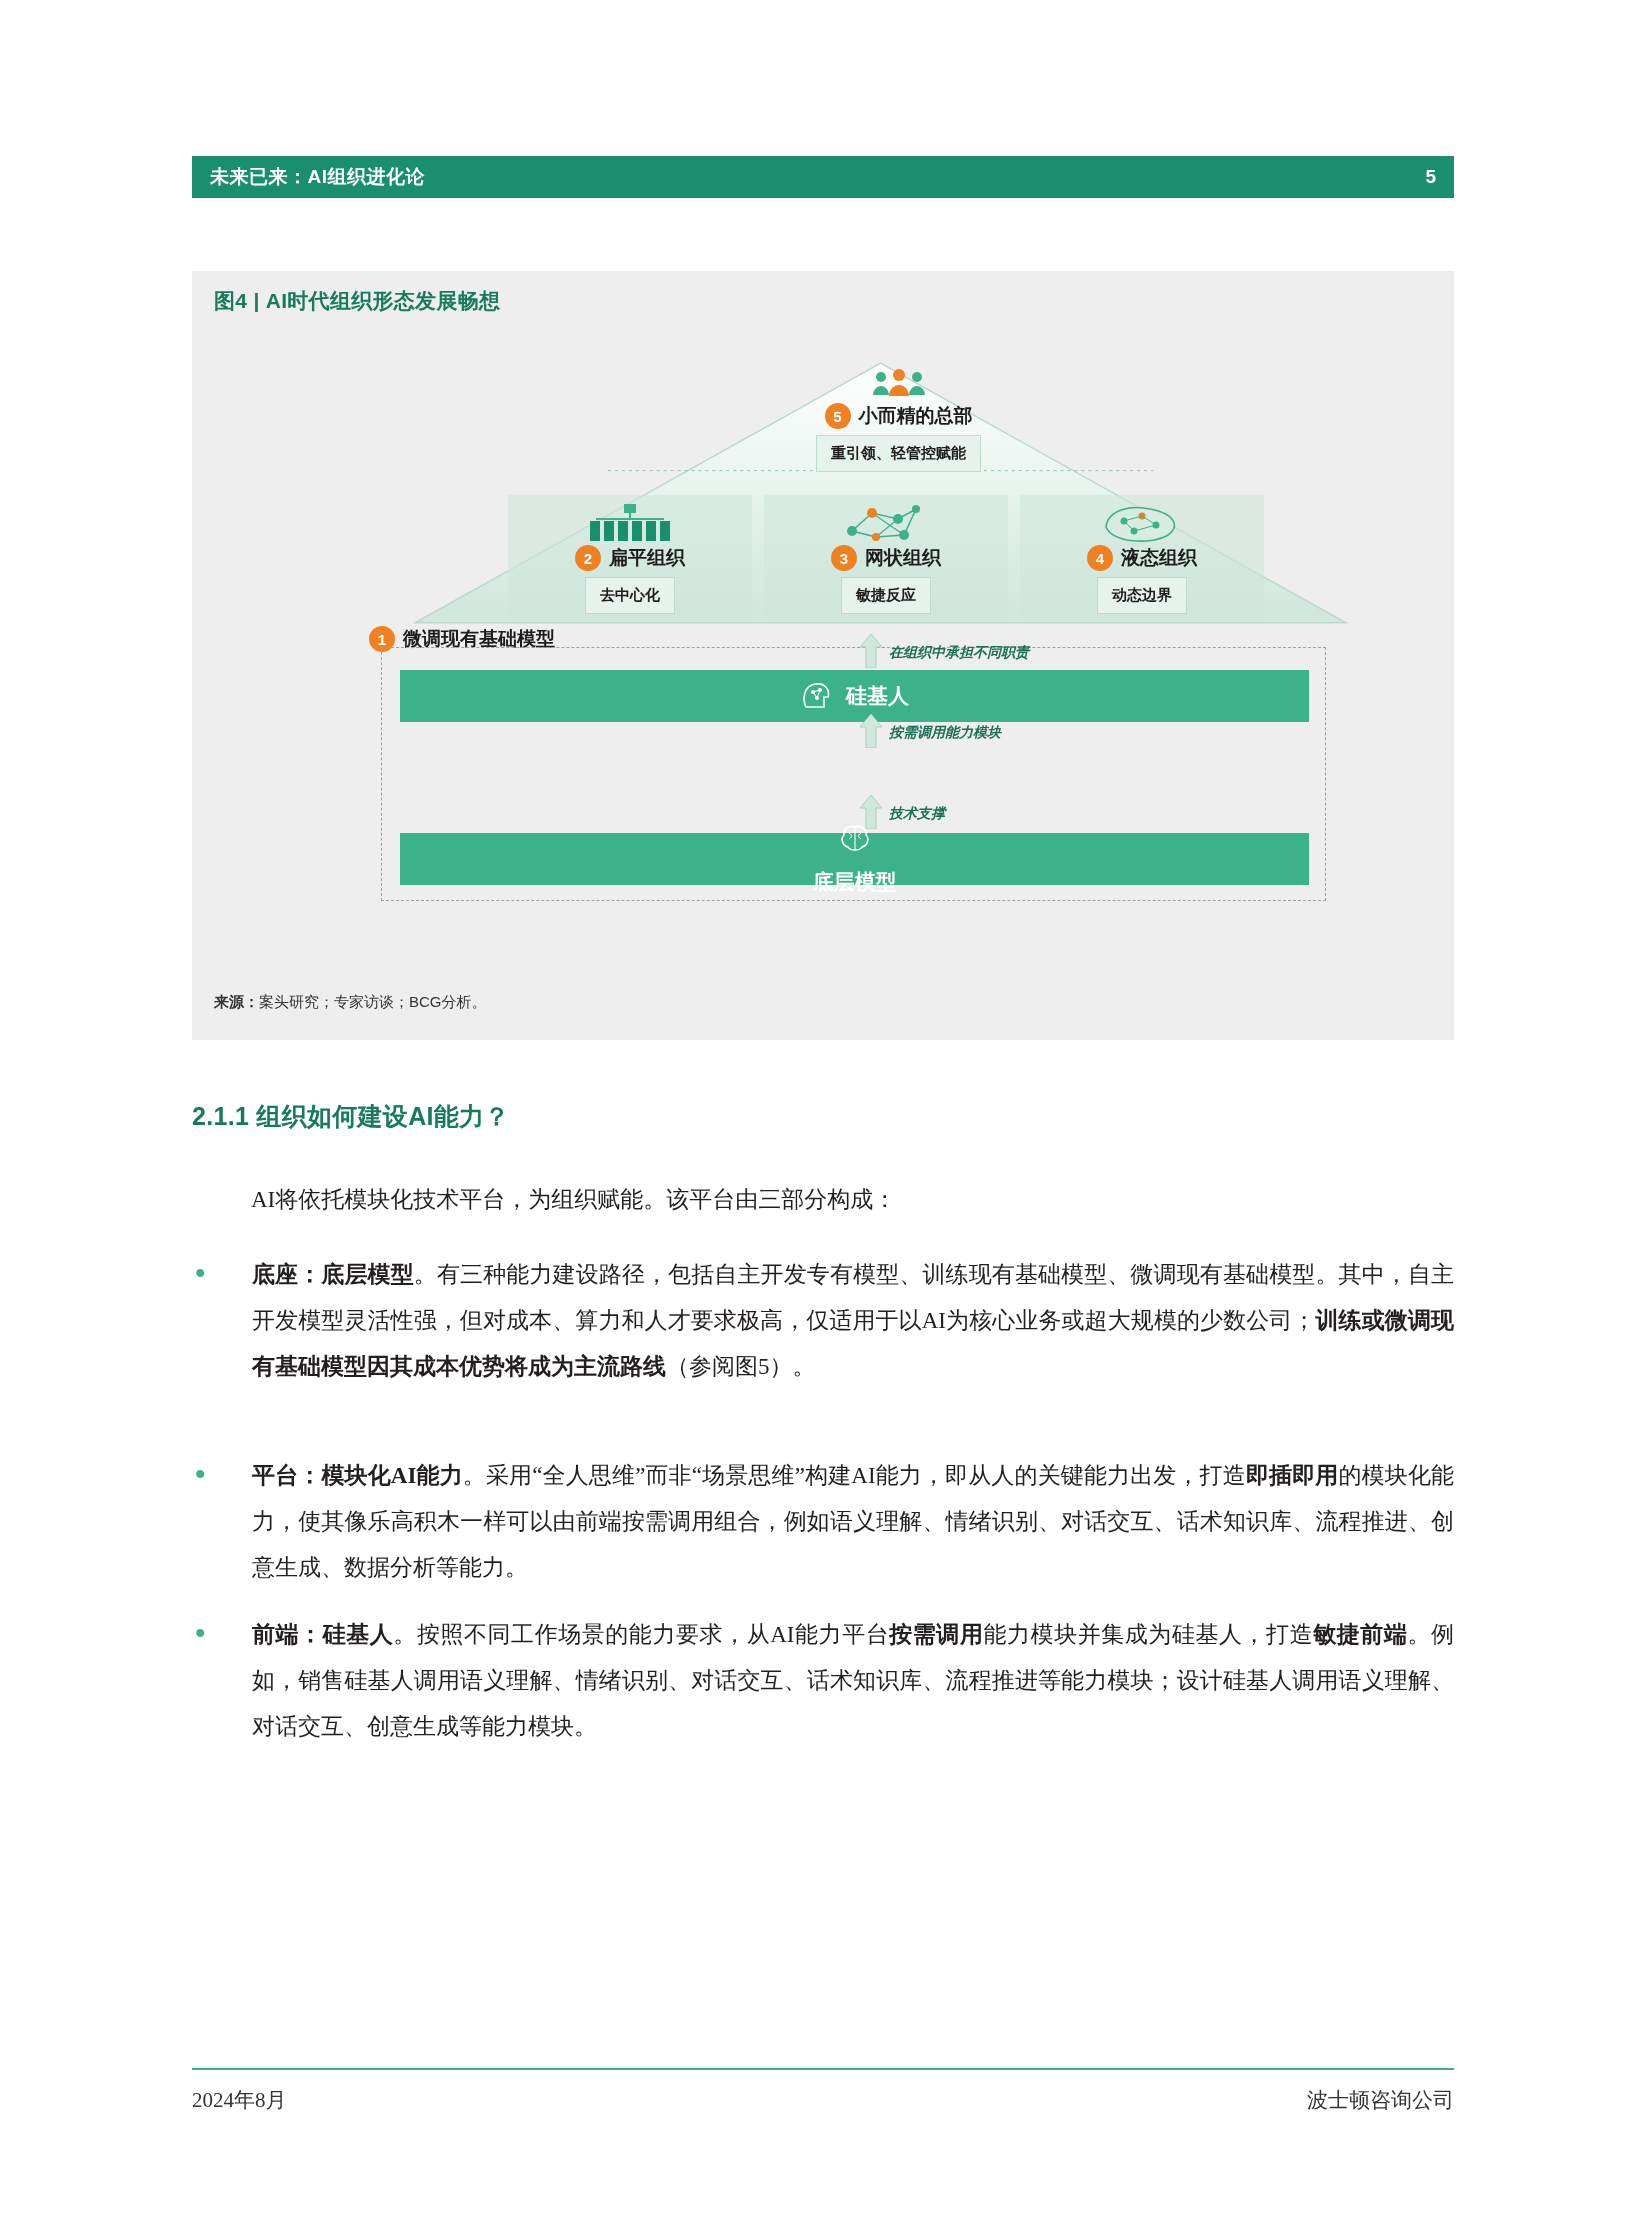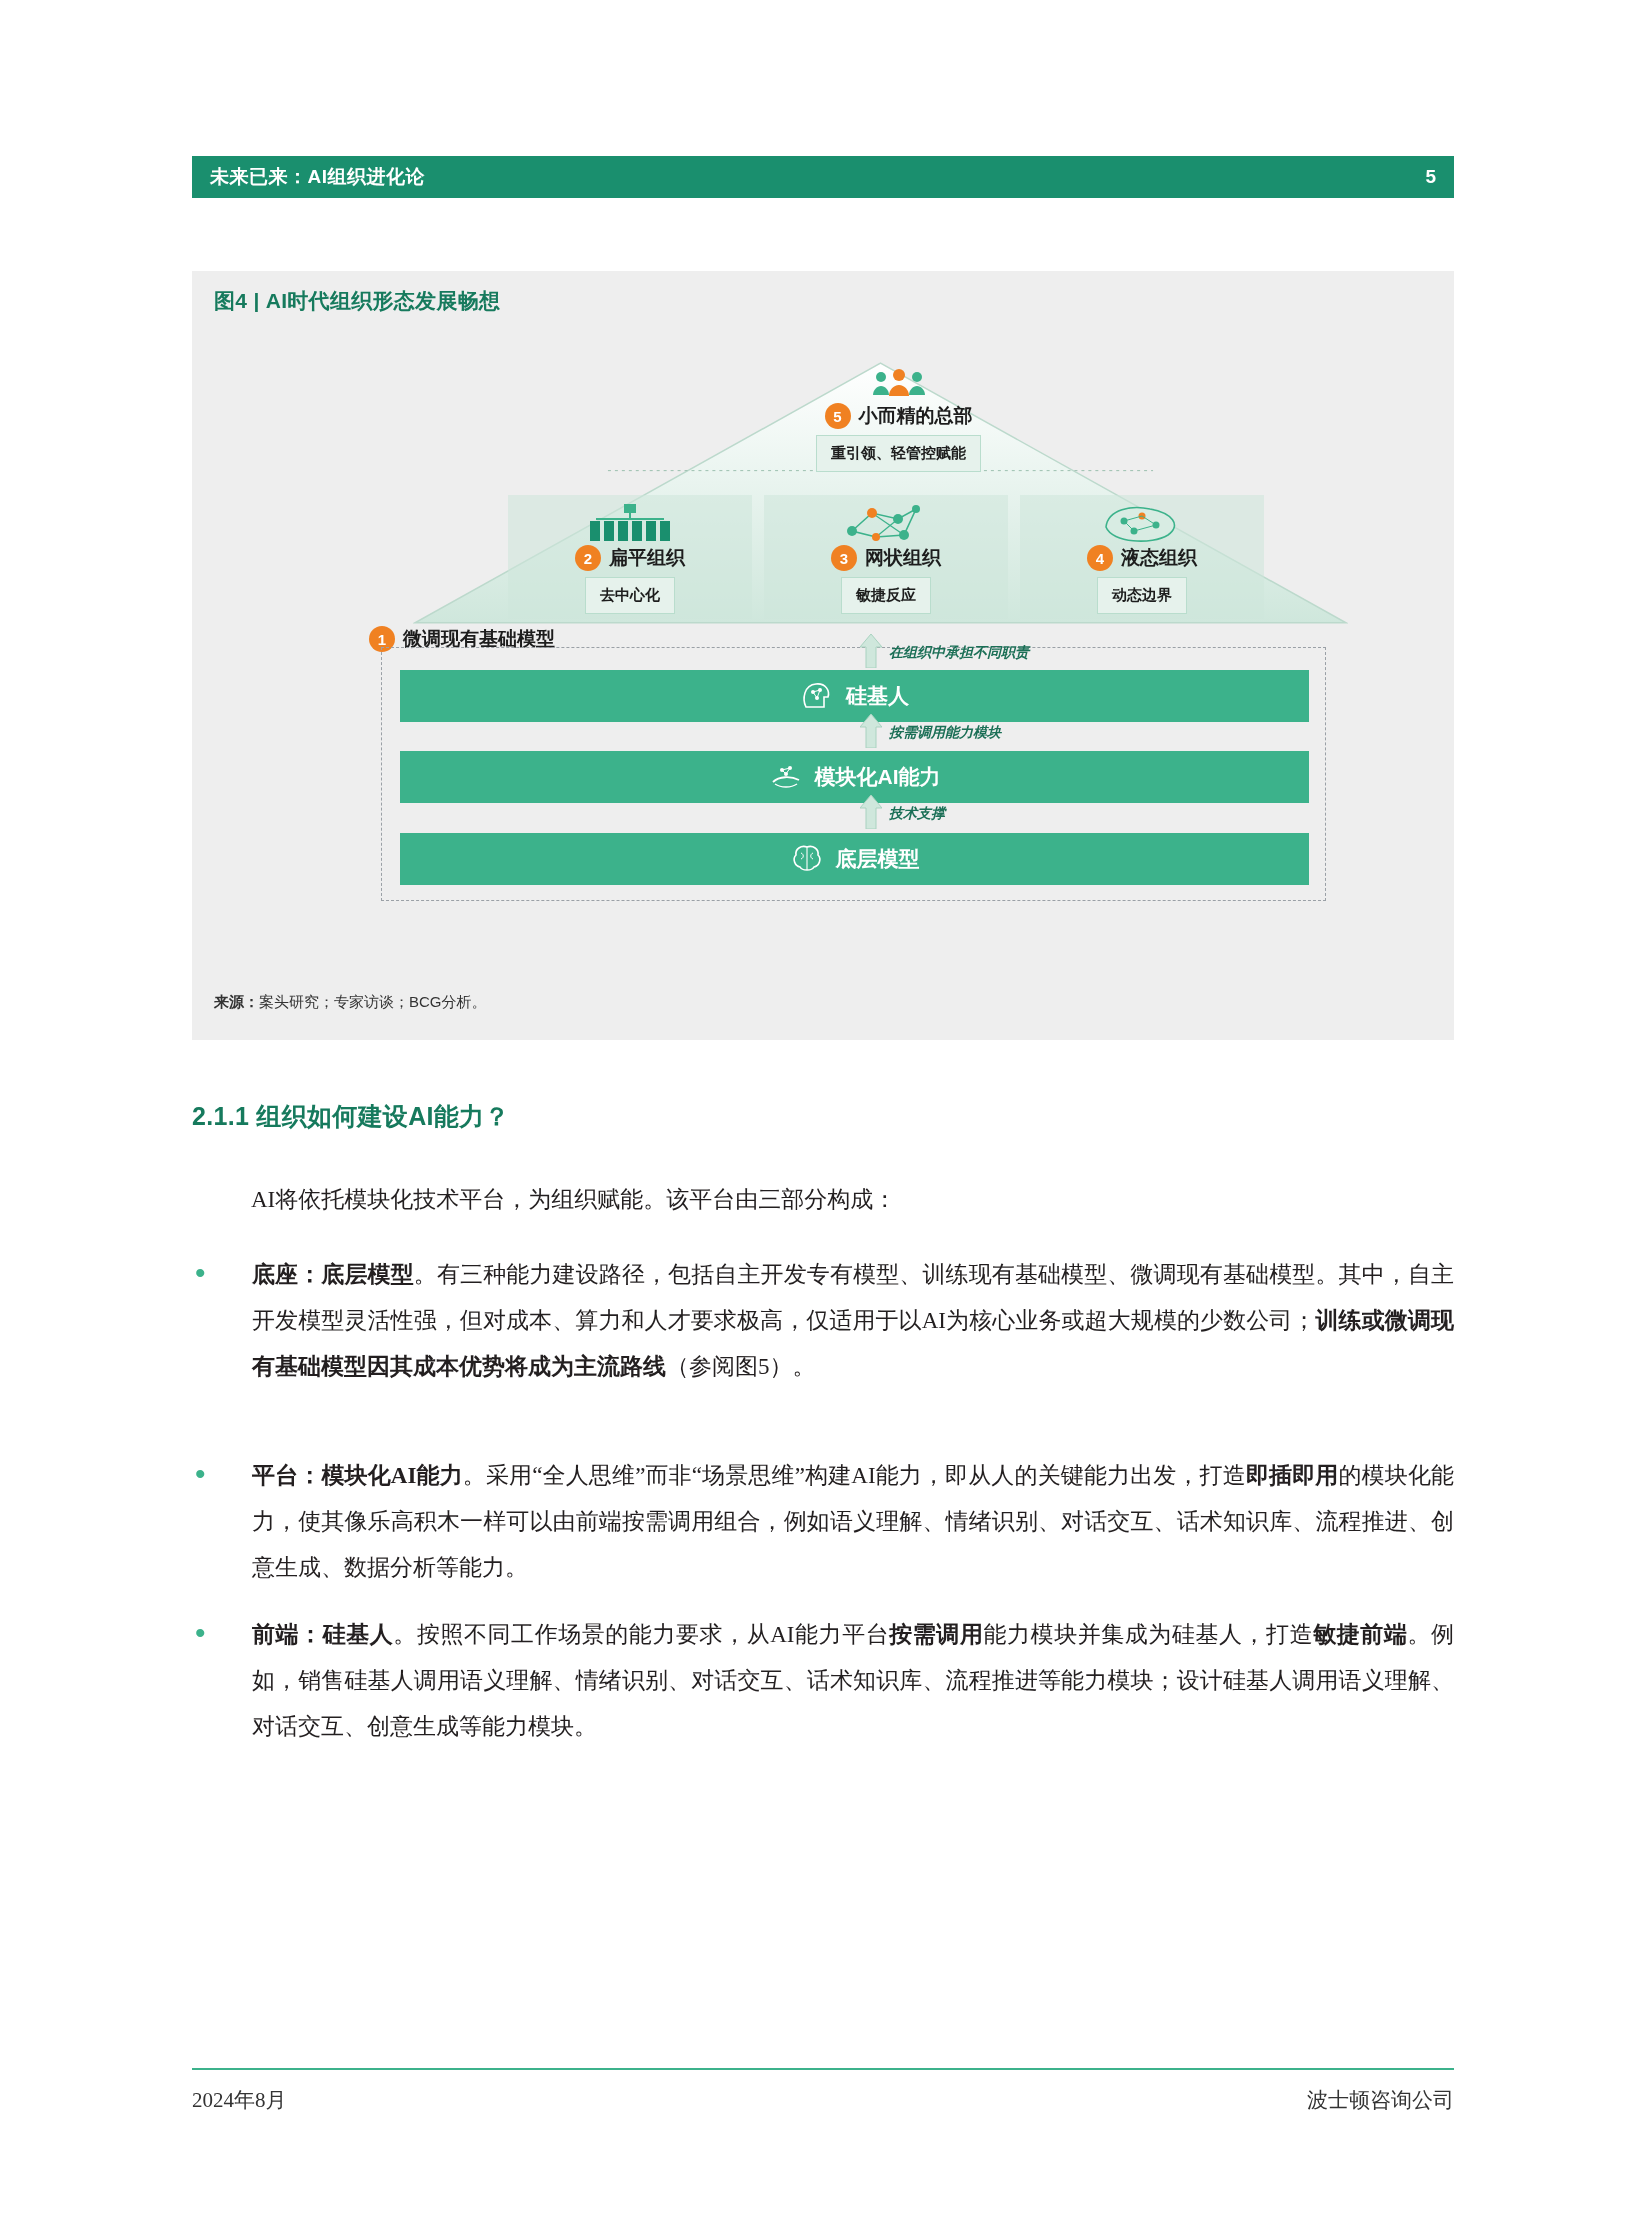--- a/index.html
+++ b/index.html
@@ -192,21 +192,21 @@
     width: 909px;
     height: 52px;
     background: #3cb28b;
     display: flex;
     align-items: center;
     justify-content: center;
     gap: 12px;
   }
   .layer-1 { top: 22px; }
   .layer-2 { top: 103px; }
-  .layer-3 { top: 185px; }
+  .layer-3 { top: 185px; flex-direction: column; }
   .layer-label {
     color: #ffffff;
     font-size: 21px;
     font-weight: 700;
   }
   .layer-icon {
     width: 34px; height: 34px;
     display: flex; align-items: center; justify-content: center;
   }
   .arrow-note {
@@ -425,35 +425,20 @@
               <circle cx="20" cy="11" r="2" fill="#ffffff"></circle>
               <circle cx="17" cy="19" r="2" fill="#ffffff"></circle>
               <line x1="13" y1="13" x2="20" y2="11" stroke="#ffffff" stroke-width="1"></line>
               <line x1="20" y1="11" x2="17" y2="19" stroke="#ffffff" stroke-width="1"></line>
               <line x1="13" y1="13" x2="17" y2="19" stroke="#ffffff" stroke-width="1"></line>
             </svg>
           </span>
           <span class="layer-label">硅基人</span>
         </div>
 
-        <div class="layer layer-2">
-          <span class="layer-icon">
-            <svg width="34" height="34" viewBox="0 0 34 34">
-              <path d="M4 22 C10 16, 22 16, 30 20" fill="none" stroke="#ffffff" stroke-width="1.8"></path>
-              <path d="M6 24 C12 28, 22 28, 28 24" fill="none" stroke="#ffffff" stroke-width="1.4"></path>
-              <circle cx="13" cy="10" r="2" fill="#ffffff"></circle>
-              <circle cx="21" cy="8" r="2" fill="#ffffff"></circle>
-              <circle cx="17" cy="14" r="2" fill="#ffffff"></circle>
-              <line x1="13" y1="10" x2="21" y2="8" stroke="#ffffff" stroke-width="1"></line>
-              <line x1="21" y1="8" x2="17" y2="14" stroke="#ffffff" stroke-width="1"></line>
-              <line x1="13" y1="10" x2="17" y2="14" stroke="#ffffff" stroke-width="1"></line>
-            </svg>
-          </span>
-          <span class="layer-label">模块化AI能力</span>
-        </div>
 
         <div class="layer layer-3">
           <span class="layer-icon">
             <svg width="34" height="34" viewBox="0 0 34 34">
               <path d="M17 5 C11 3, 5 7, 6 13 C2 17, 5 24, 10 25 C12 29, 22 29, 24 25 C29 24, 32 17, 28 13 C29 7, 23 3, 17 5 Z" fill="none" stroke="#ffffff" stroke-width="1.6"></path>
               <line x1="17" y1="5" x2="17" y2="28" stroke="#ffffff" stroke-width="1.1"></line>
               <path d="M11 11 C14 12, 14 16, 11 17" fill="none" stroke="#ffffff" stroke-width="1"></path>
               <path d="M23 11 C20 12, 20 16, 23 17" fill="none" stroke="#ffffff" stroke-width="1"></path>
             </svg>
           </span>

